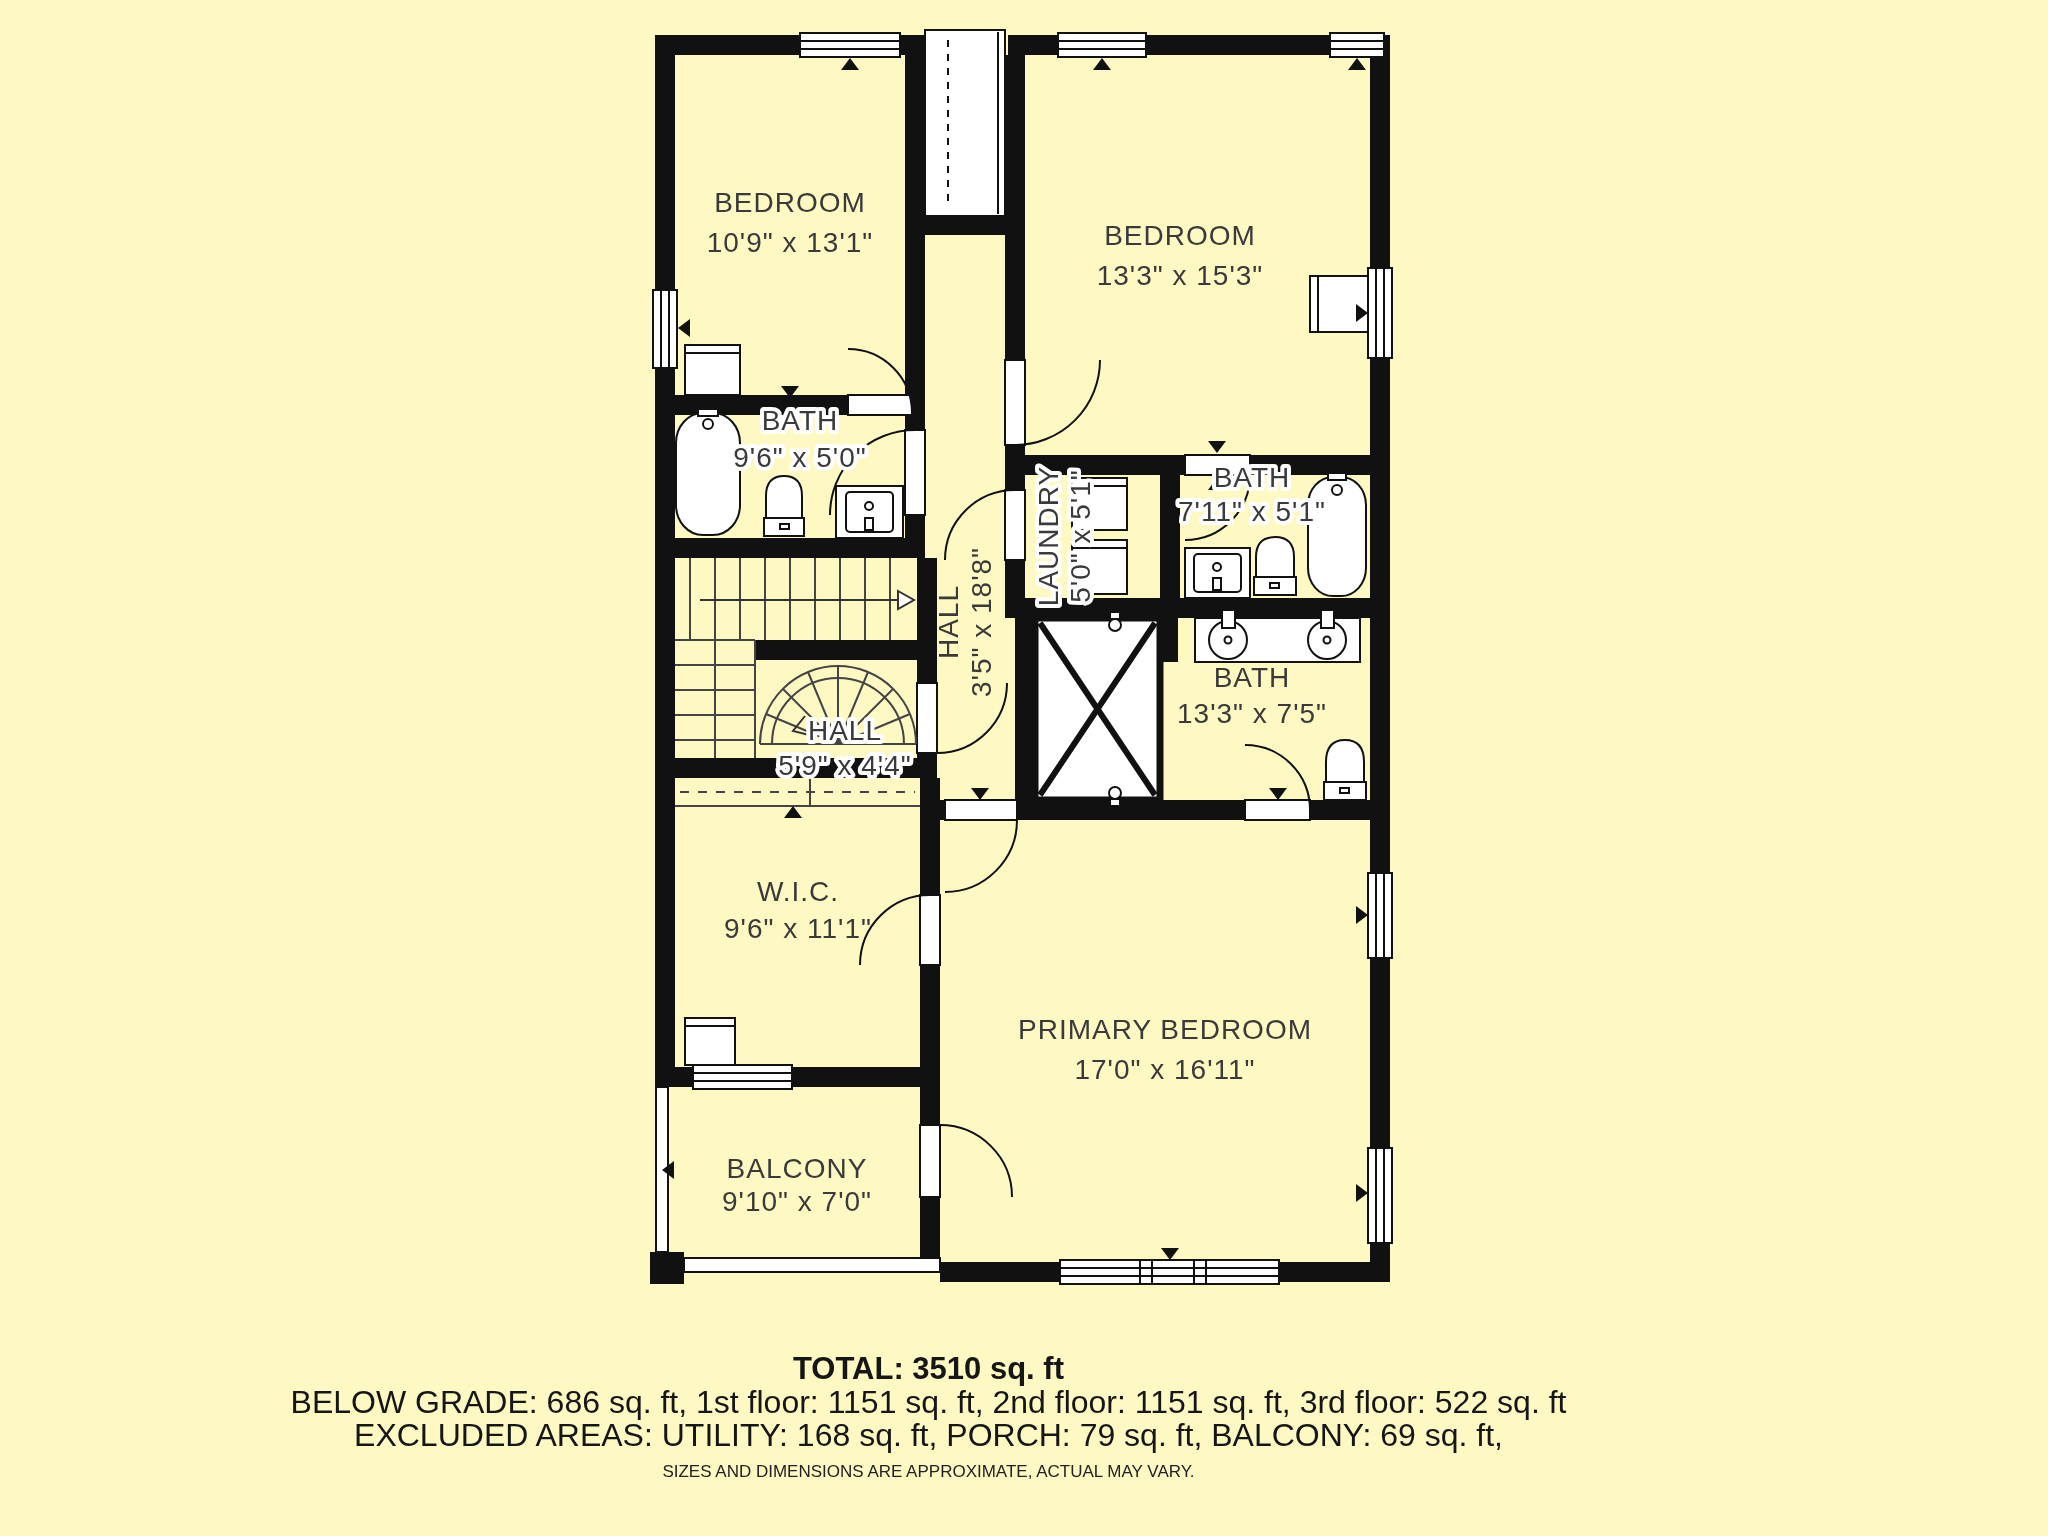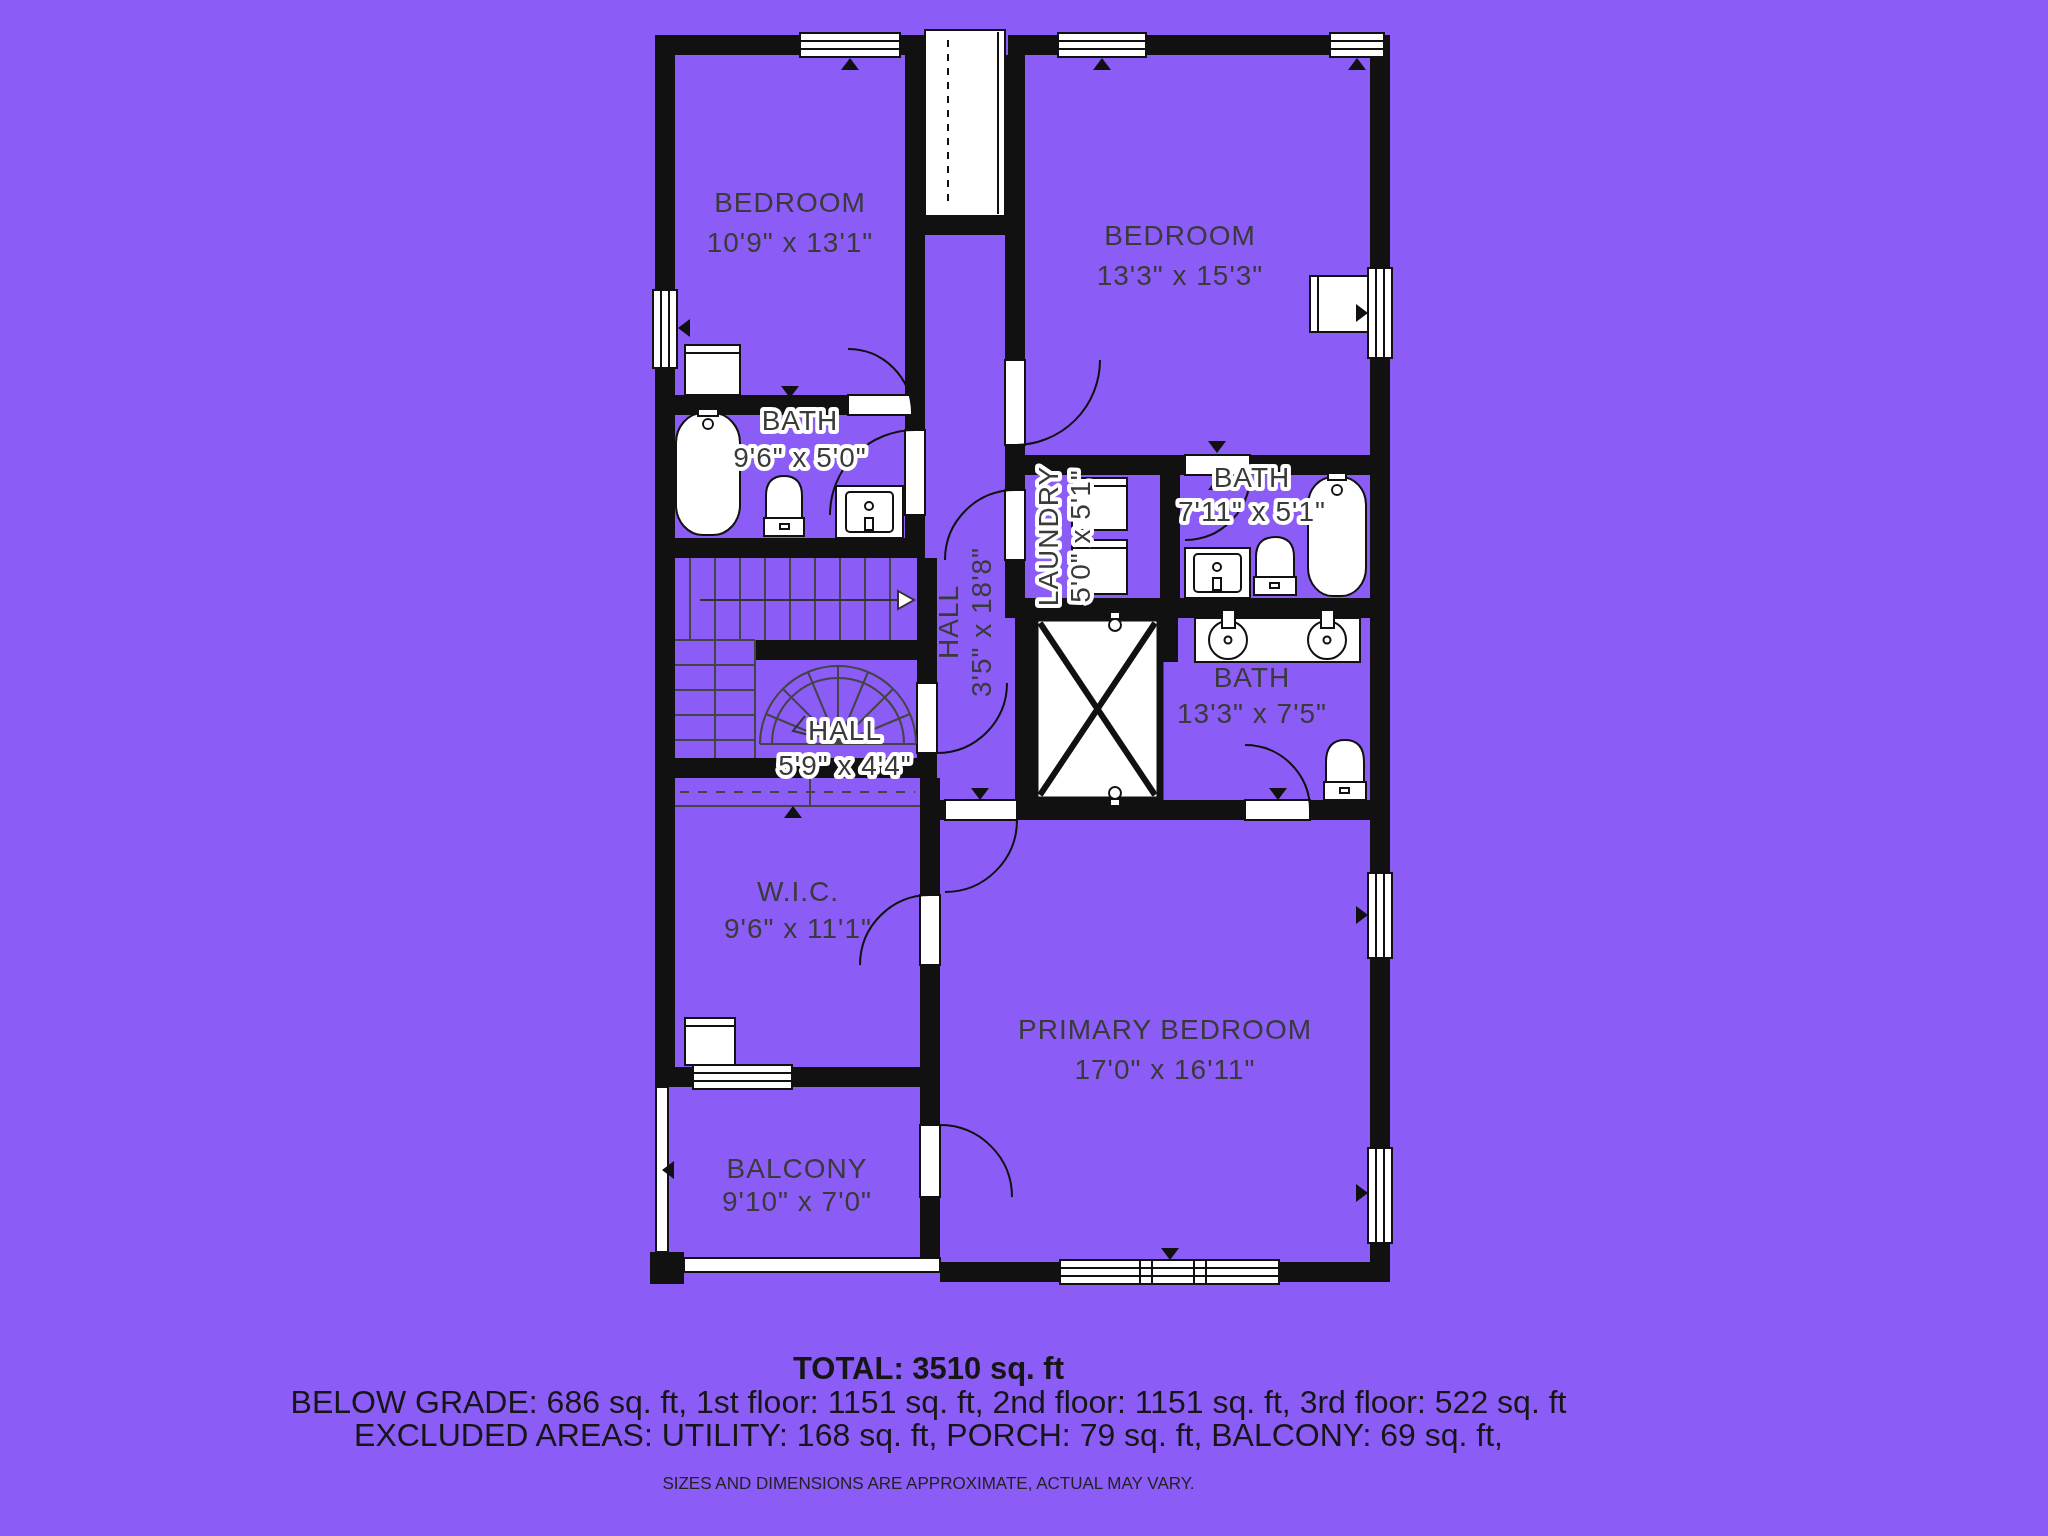--- a/index.html
+++ b/index.html
@@ -1,27 +1,27 @@
 <!DOCTYPE html>
 <html><head>
 <meta charset="utf-8">
 <style>
   html,body{margin:0;padding:0;background:#ffffff;}
-  #stage{position:relative;width:2048px;height:1536px;background:#8b5cf6;overflow:hidden;
+  #stage{position:relative;width:2048px;height:1536px;background:#fef9c3;overflow:hidden;
          font-family:"Liberation Sans", sans-serif;}
   svg{position:absolute;left:0;top:0;}
   svg text{fill:#3a3a3a;font-family:"Liberation Sans","DejaVu Sans",sans-serif;
            letter-spacing:1px;text-anchor:middle;}
   .roomname{font-size:28px;}
   .roomdims{font-size:28px;}
   .halo{paint-order:stroke;stroke:#ffffff;stroke-width:8px;stroke-linejoin:round;}
   #footer{position:absolute;left:0;top:1352px;width:1857px;text-align:center;color:#161616;}
   #footer .f-total{font-size:31px;font-weight:bold;line-height:34px;}
   #footer .f-line{font-size:32px;line-height:33px;}
-  #footer .f-small{font-size:17px;line-height:20px;margin-top:22px;color:#222;}
+  #footer .f-small{font-size:17px;line-height:20px;margin-top:10px;color:#222;}
 </style>
 </head>
 <body>
 
 <div id="stage">
 <svg width="2048" height="1536" viewBox="0 0 2048 1536">
 
   <g fill="#111111">
     <rect x="655" y="35" width="270" height="20"></rect>
     <rect x="1008" y="35" width="382" height="20"></rect>

